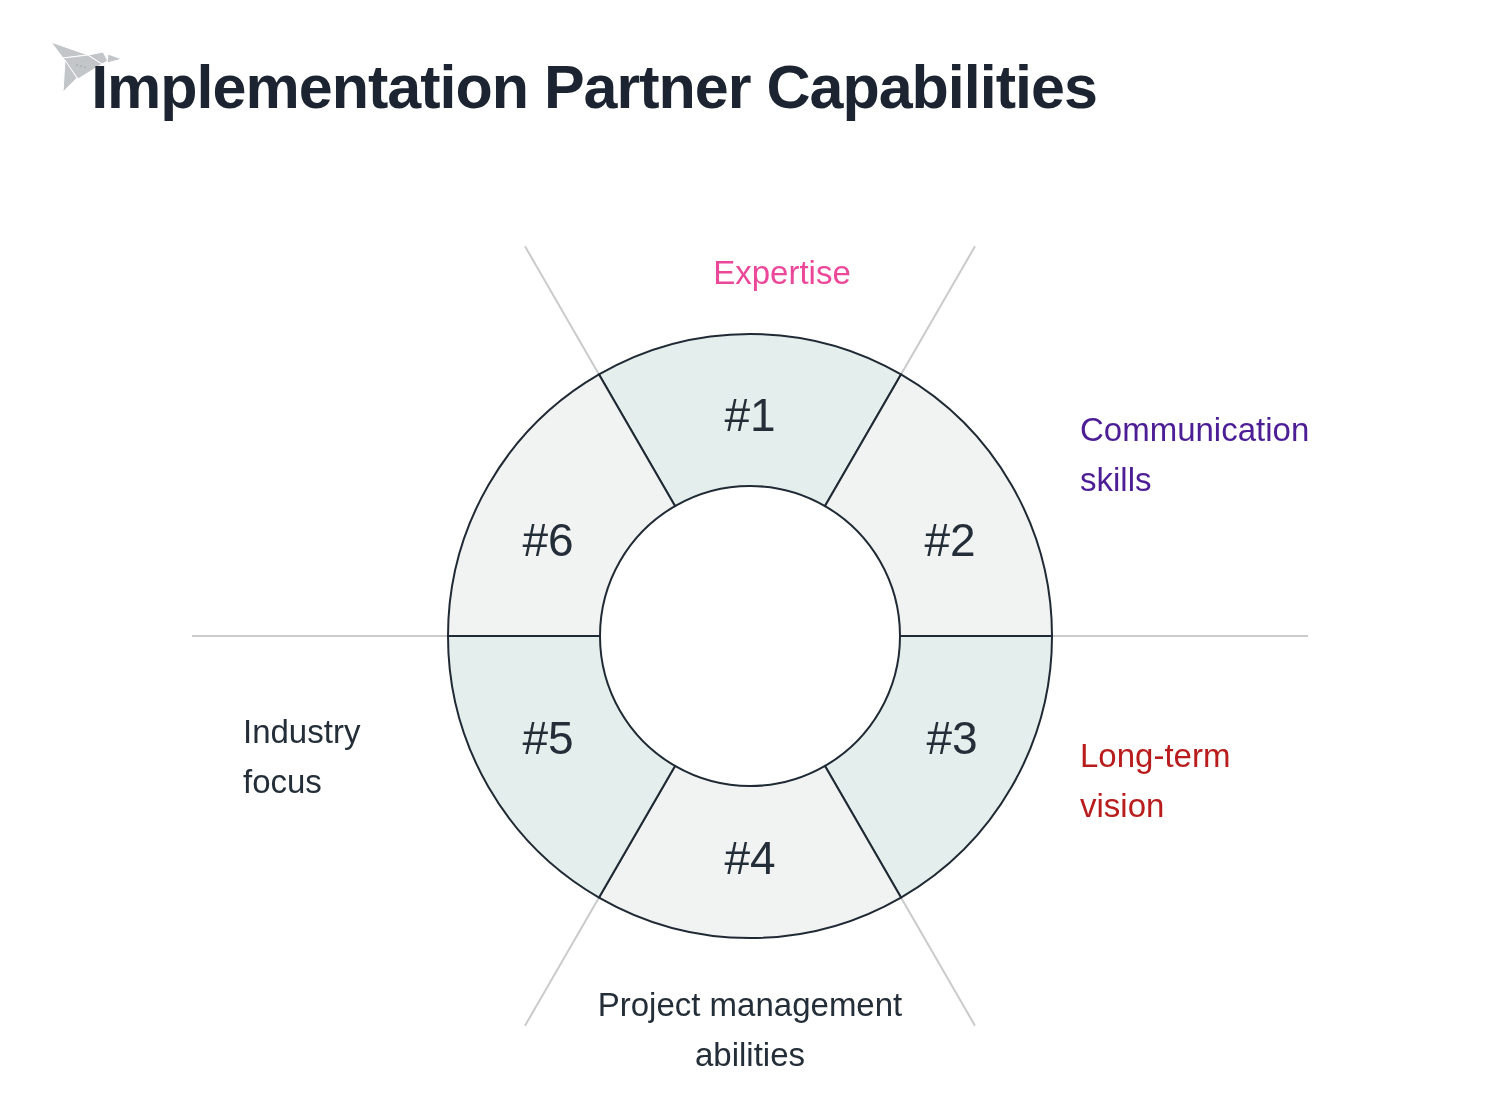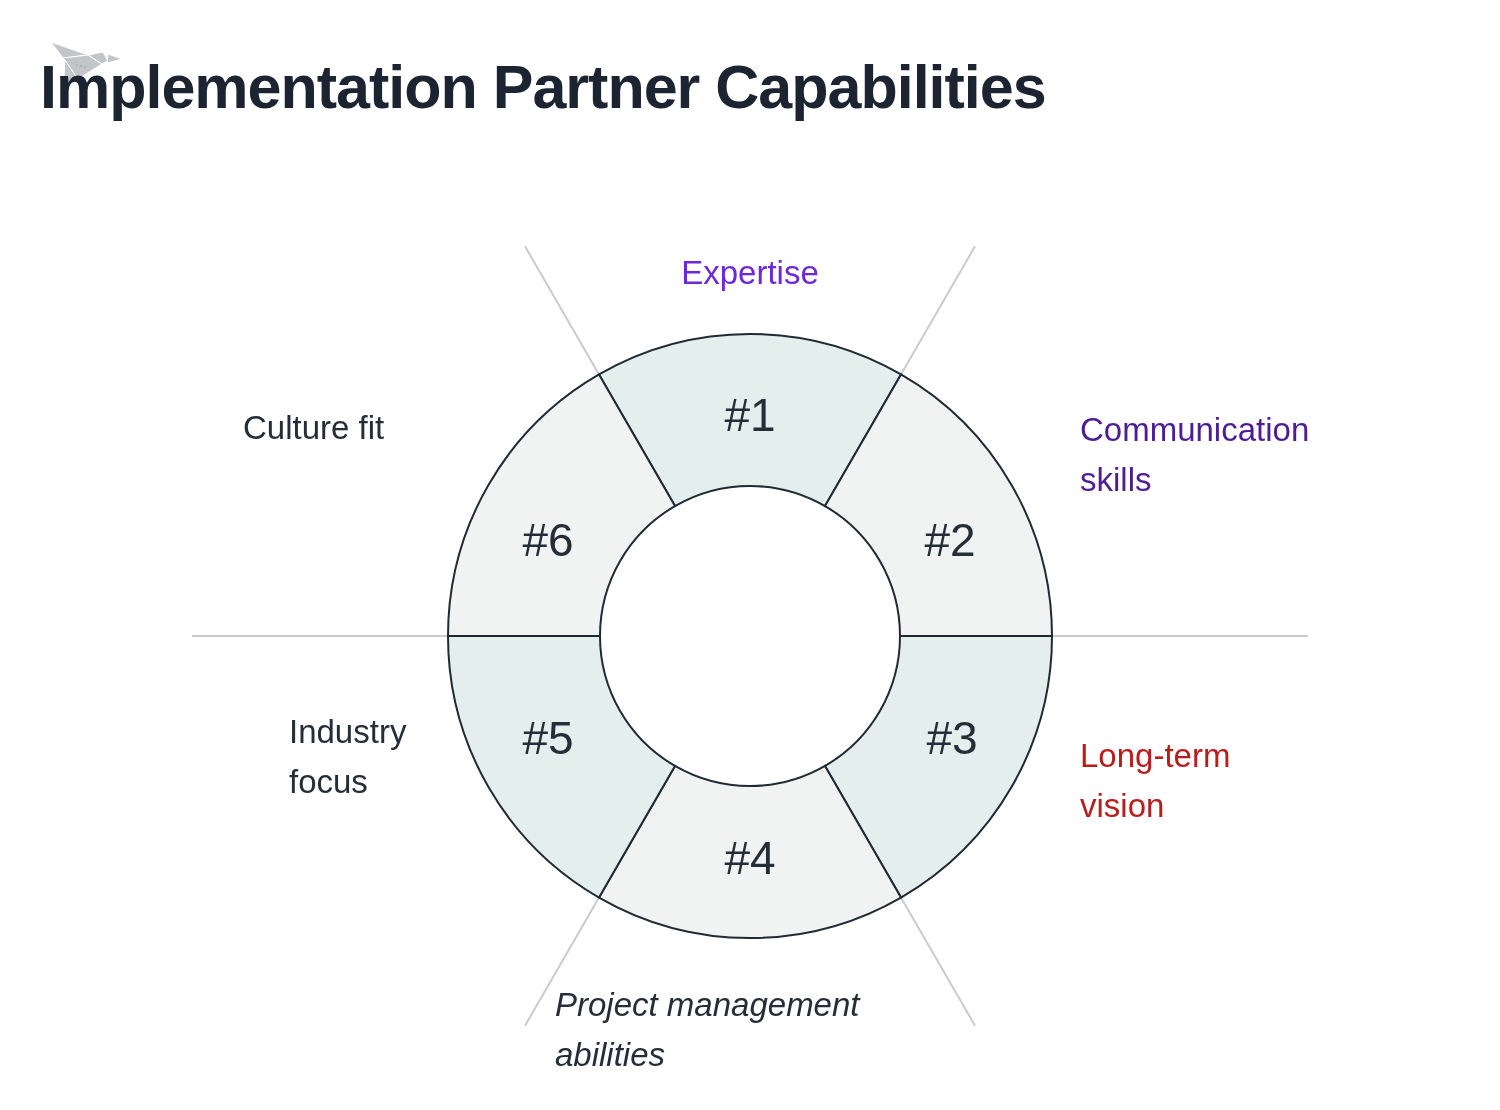--- a/index.html
+++ b/index.html
@@ -8,23 +8,23 @@
     width:1500px;height:1110px;
     background:#ffffff;
     overflow:hidden;
     font-family:"Liberation Sans", sans-serif;
   }
   
   .logo{position:absolute;left:30px;top:26px;width:92px;height:68px;}
   
   .title{
     position:absolute;left:0;top:50px;width:1188px;margin:0;
+    text-align:center;
     font-size:61px;line-height:75px;font-weight:800;letter-spacing:-1px;
     color:#1b2430;
-    padding-left:40px;
   }
   .title-line{display:block;}
   
   .donut-svg{position:absolute;left:0;top:0;width:1500px;height:1110px;}
   
   .num{
     position:absolute;transform:translate(-50%,-50%);
     font-size:46px;font-weight:400;color:#242e38;white-space:nowrap;
   }
   #num-1{left:750px;top:415px;}
@@ -34,21 +34,21 @@
   #num-5{left:548px;top:738px;}
   #num-6{left:548px;top:540px;}
   
   .lbl{
     position:absolute;
     font-size:33px;line-height:50px;font-weight:400;color:#242e38;
   }
   #lbl-expertise{left:750px;top:248px;transform:translateX(-50%);white-space:nowrap;}
   #lbl-communication{left:1080px;top:405px;width:300px;}
   #lbl-longterm{left:1080px;top:731px;width:220px;}
-  #lbl-project{left:750px;top:980px;transform:translateX(-50%);width:390px;font-style:italic;}
+  #lbl-project{left:750px;top:980px;transform:translateX(-50%);width:390px;text-align:center;}
   #lbl-industry{left:243px;top:707px;width:155px;}
   #lbl-culture{left:243px;top:403px;white-space:nowrap;}
 </style>
 </head>
 <body>
 
 <div class="canvas">
 
   <svg class="logo" viewBox="0 0 92 68" aria-hidden="true">
     <g fill="#c3c6c9" stroke="#ffffff" stroke-width="1" stroke-linejoin="round">
@@ -84,20 +84,19 @@
       <path d="M 448 636 A 302 302 0 0 1 598.9999999999999 374.4603280570996 L 674.9999999999999 506.09618943233426 A 150 150 0 0 0 600 636 Z" fill="#f1f2f2" stroke="#202a35" stroke-width="2" stroke-linejoin="round"></path>
     </svg>
 
   <div class="num" id="num-1" style="color: rgb(36, 46, 56);">#1</div>
   <div class="num" id="num-2" style="color: rgb(36, 46, 56);">#2</div>
   <div class="num" id="num-3" style="color: rgb(36, 46, 56);">#3</div>
   <div class="num" id="num-4" style="color: rgb(36, 46, 56);">#4</div>
   <div class="num" id="num-5" style="color: rgb(36, 46, 56);">#5</div>
   <div class="num" id="num-6" style="color: rgb(36, 46, 56);">#6</div>
 
-  <div class="lbl" id="lbl-expertise" style="color: #6d28d9;">Expertise</div>
+  <div class="lbl" id="lbl-expertise" style="color: #ec4899; margin-left: 32px;">Expertise</div>
   <div class="lbl" id="lbl-communication" style="color: #4c1d95;">Communication skills</div>
   <div class="lbl" id="lbl-longterm" style="color: #b91c1c;">Long-term vision</div>
   <div class="lbl" id="lbl-project" style="color: rgb(36, 46, 56);">Project management abilities</div>
-  <div class="lbl" id="lbl-industry" style="color: rgb(36, 46, 56); margin-left: 46px;">Industry focus</div>
-  <div class="lbl" id="lbl-culture" style="color: rgb(36, 46, 56);">Culture fit</div>
+  <div class="lbl" id="lbl-industry" style="color: rgb(36, 46, 56);">Industry focus</div>
 
 </div>
 
 </body></html>

